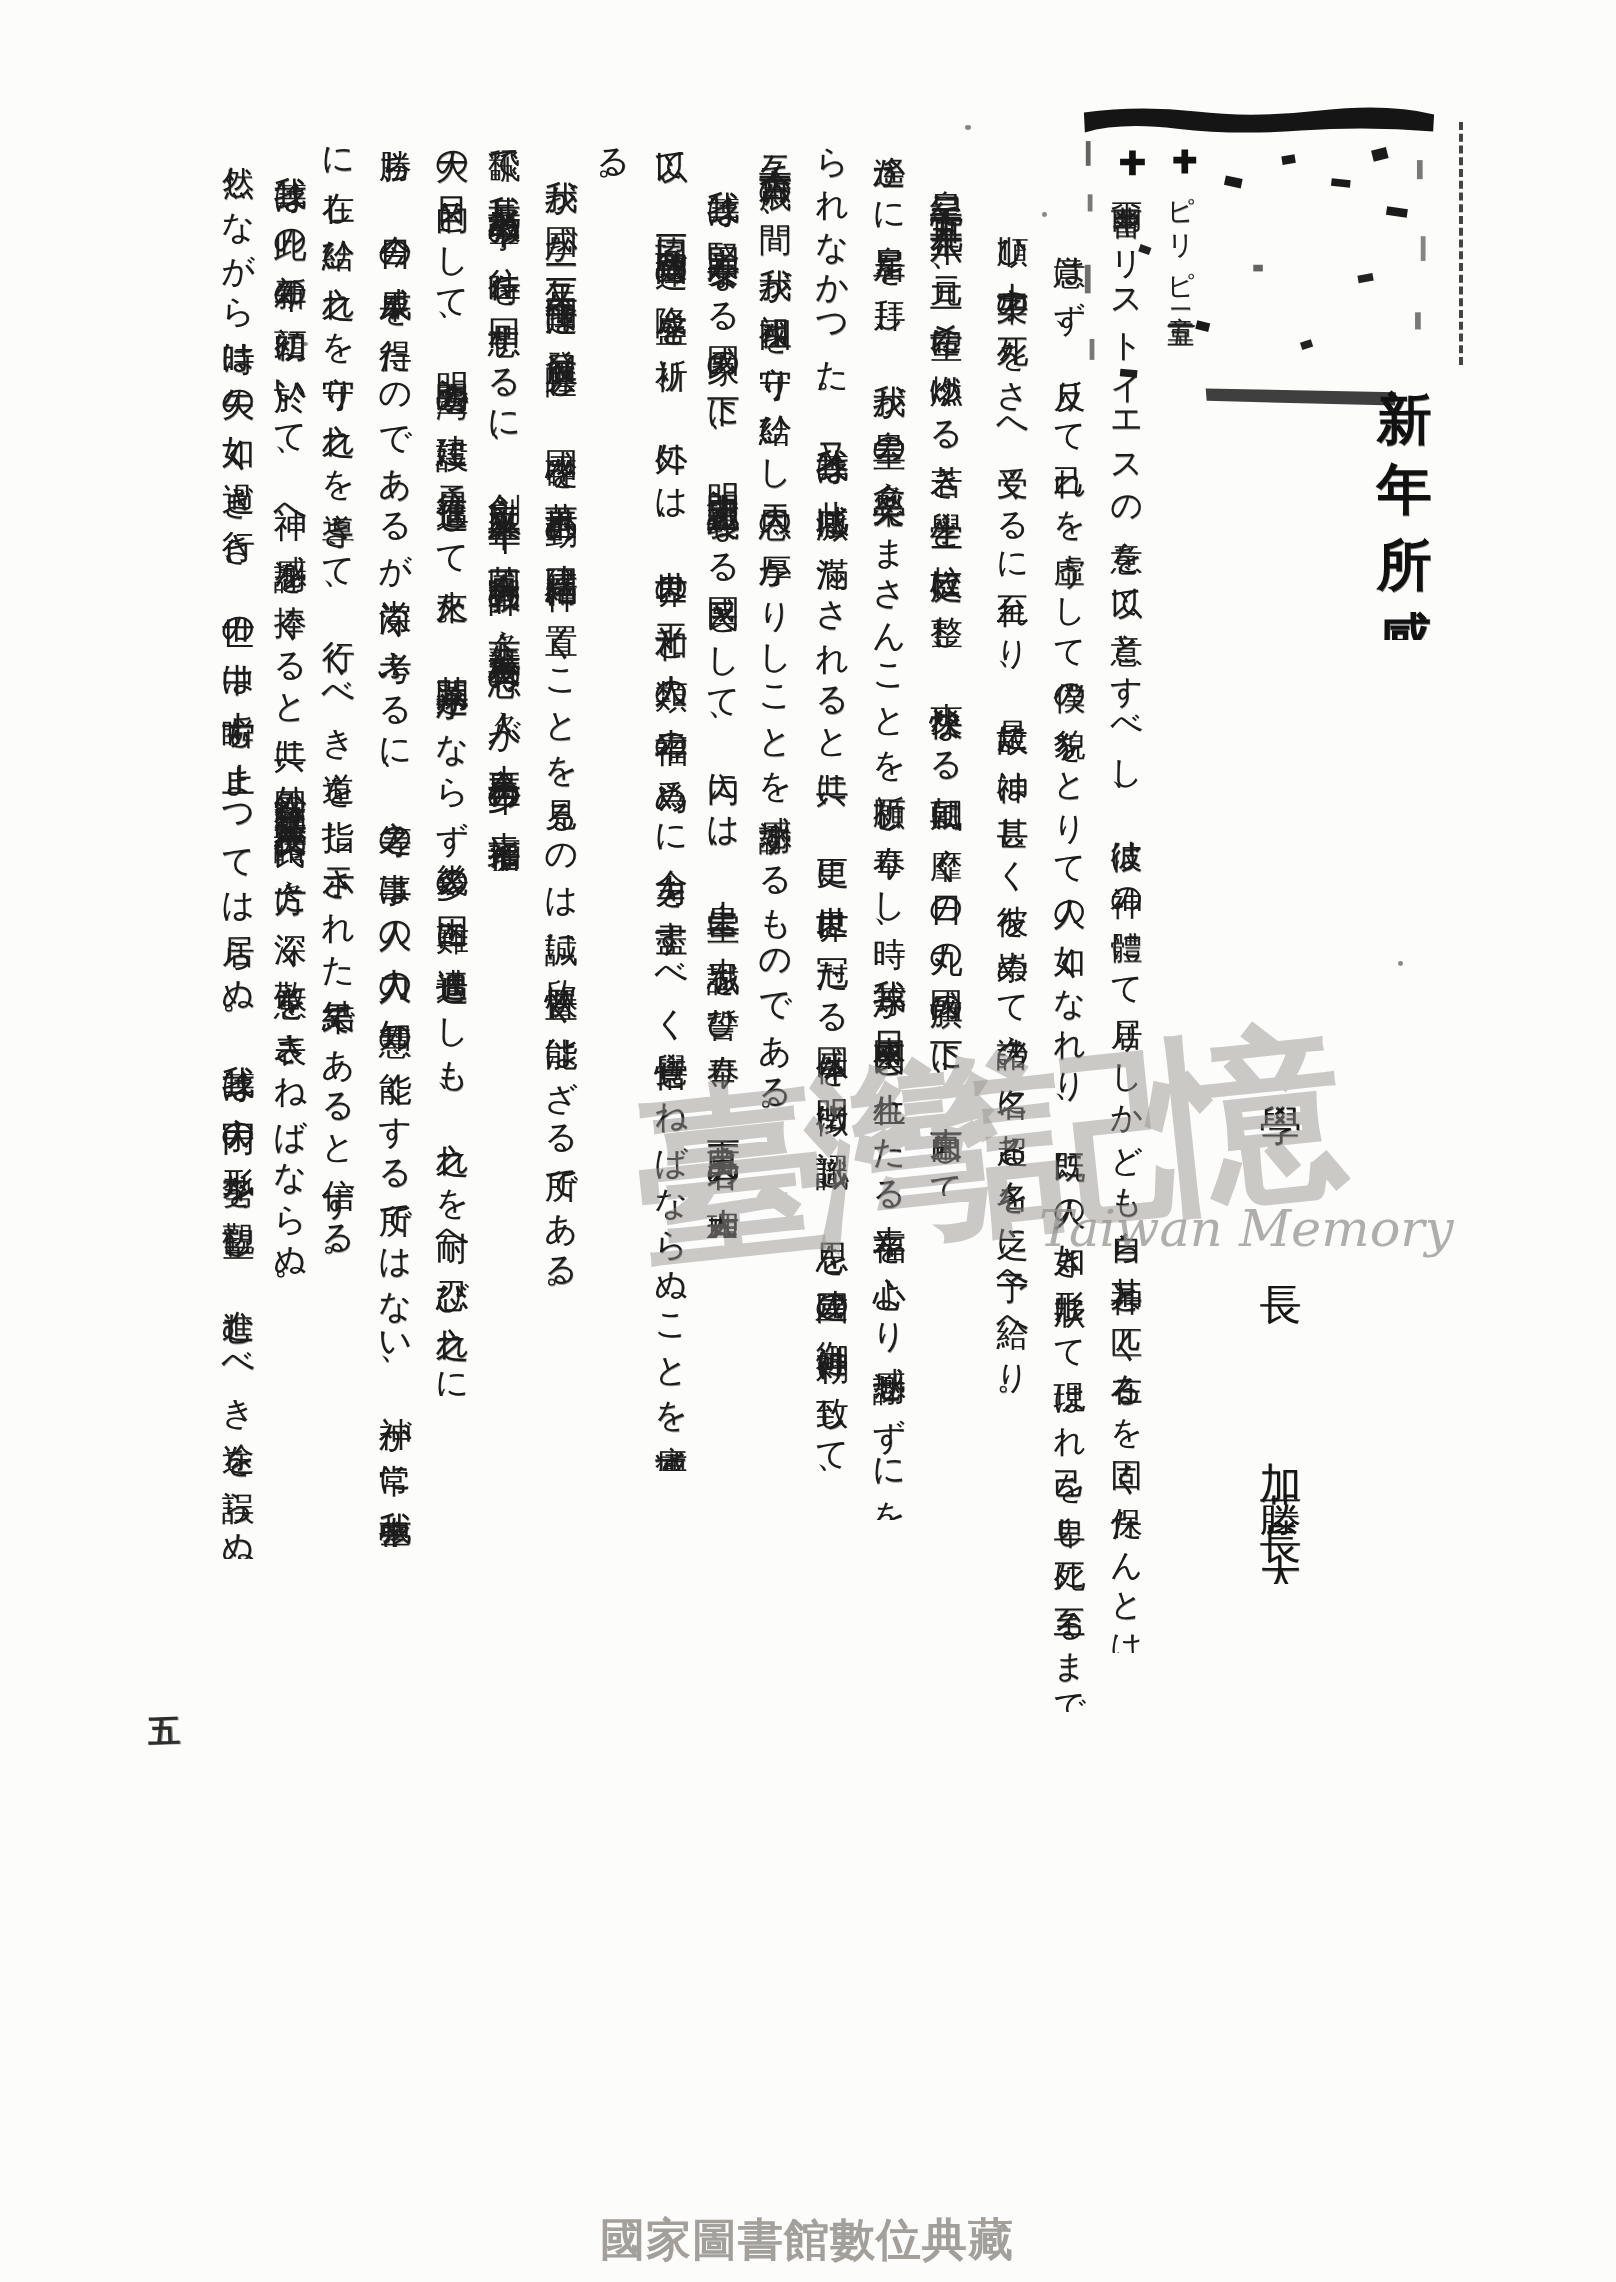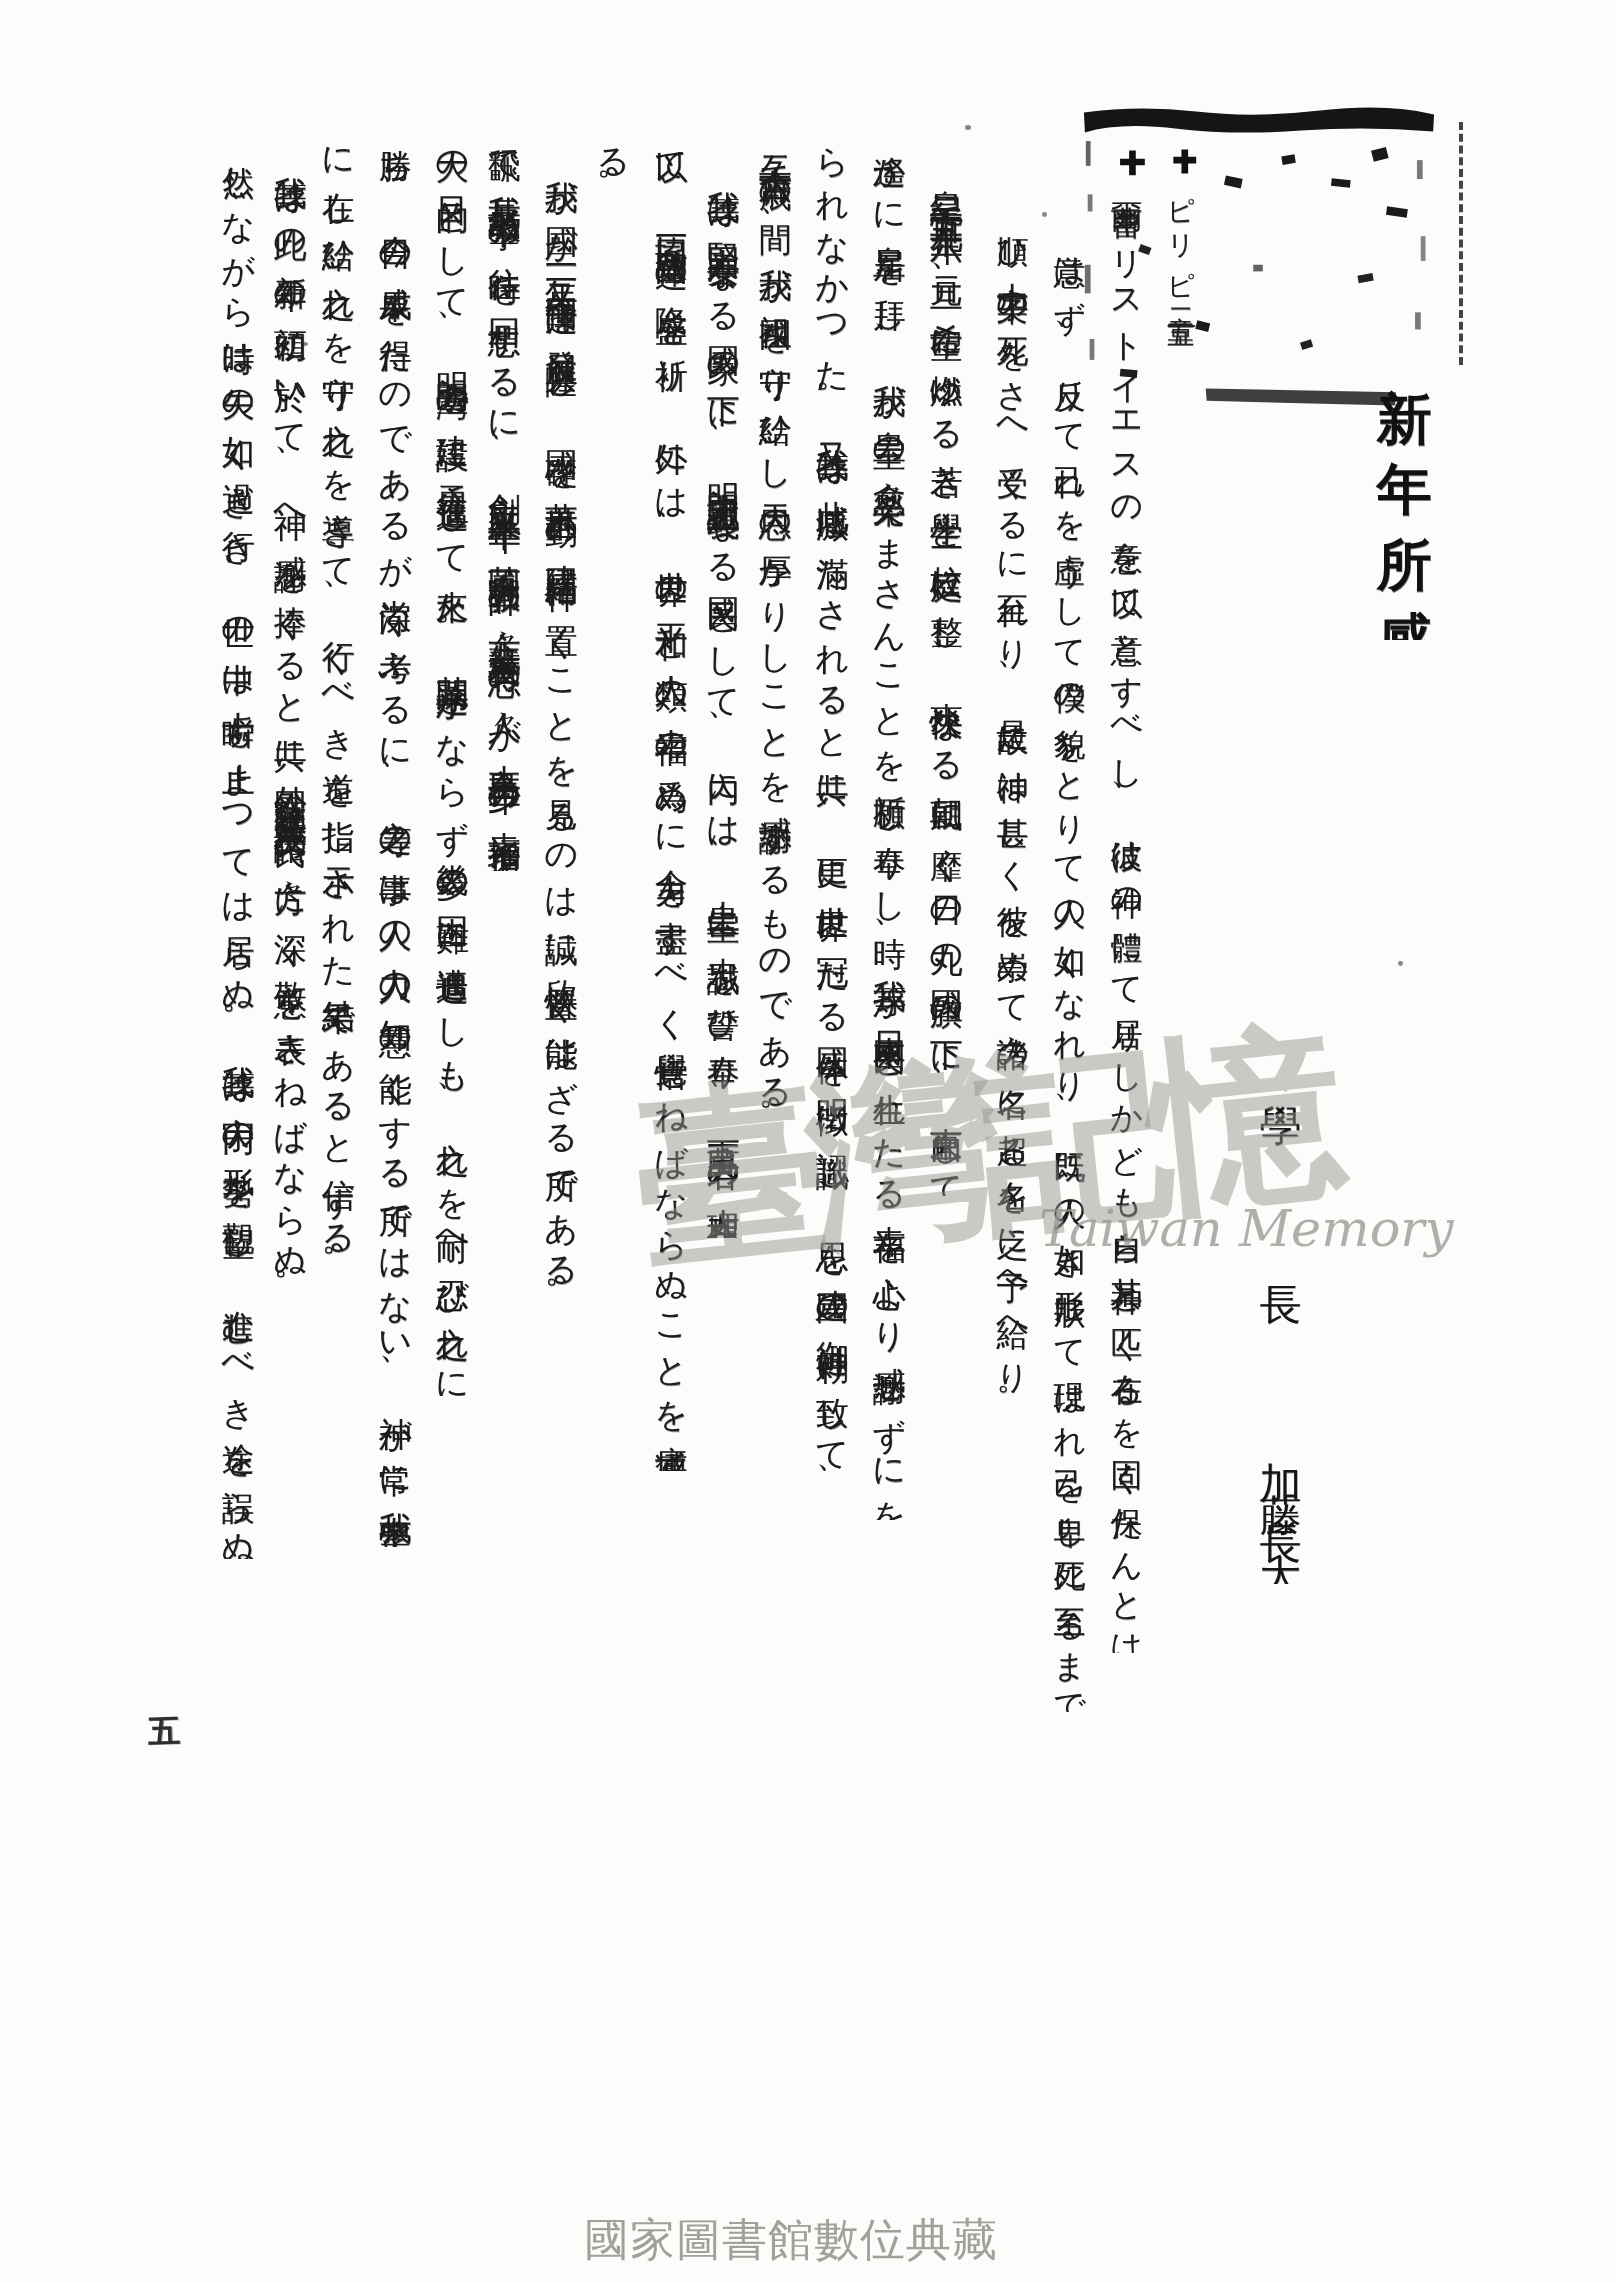--- a/index.html
+++ b/index.html
@@ -54,22 +54,22 @@
     pointer-events:none;
   }
   .wm-latin{
     position:absolute;left:1039px;top:1199px;
     font-size:51px;font-style:italic;
     color:rgba(150,148,144,.75);
     font-family:"DejaVu Serif", serif;
     pointer-events:none;
   }
   .footer-caption{
-    position:absolute;left:584px;top:2210px;
-    font-size:45px;font-weight:normal;letter-spacing:1px;
+    position:absolute;left:600px;top:2210px;
+    font-size:45px;font-weight:bold;letter-spacing:1px;
     color:#a3a09c;
     font-family:"DejaVu Sans", sans-serif;
   }
   
   .speck{position:absolute;background:rgba(40,40,40,.55);border-radius:50%;}
 </style>
 </head>
 <body>
 
 <div class="page">

